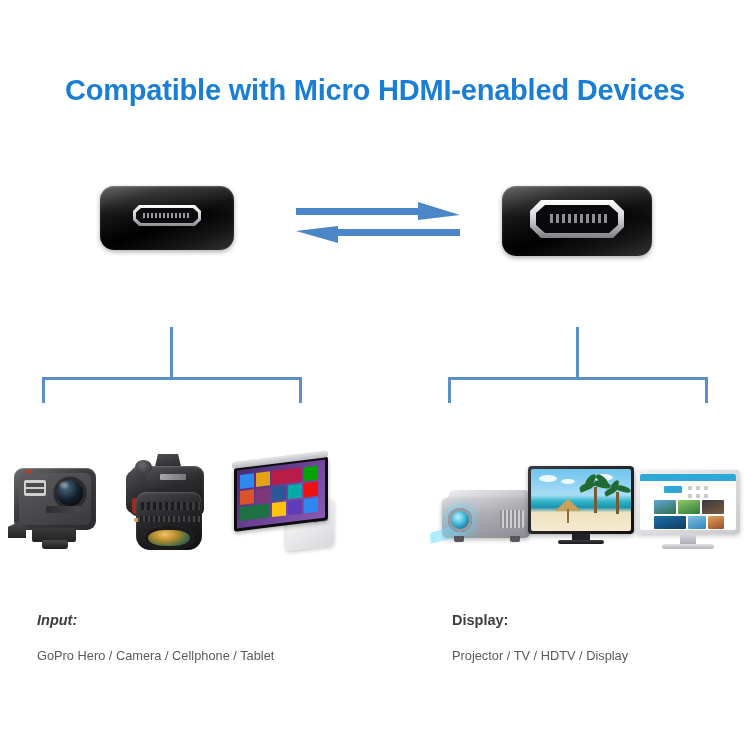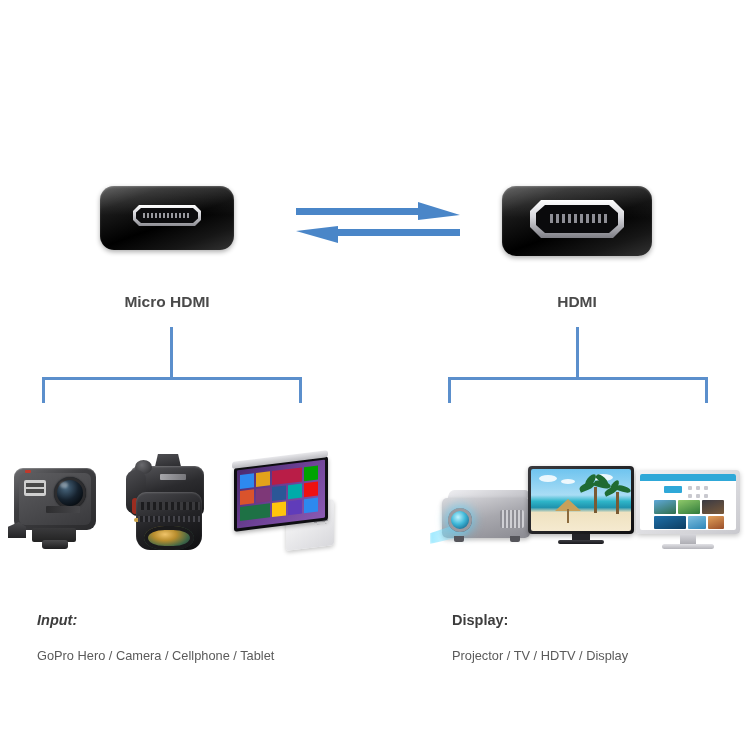--- a/index.html
+++ b/index.html
@@ -164,20 +164,21 @@
   #input-title{left:37px;top:612px;font-style:italic;}
   #input-list{left:37px;top:648px;text-align:center;}
   #output-title{left:452px;top:612px;}
   #output-list{left:452px;top:648px;}
 </style>
 </head>
 <body>
 
 <div class="stage">
 
+  <div class="title">Compatible with Micro HDMI-enabled Devices</div>
 
   <div class="conn" id="micro-conn">
     <div class="gloss"></div>
     <div class="port-wrap">
       <svg width="74" height="26" viewBox="0 0 74 26">
         <defs>
           <linearGradient id="mbez" x1="0" y1="0" x2="0" y2="1">
             <stop offset="0" stop-color="#ffffff"></stop>
               <stop offset="0.5" stop-color="#cfcfd4"></stop>
             <stop offset="1" stop-color="#8d8d93"></stop>
@@ -195,21 +196,20 @@
           <rect x="37" y="10" width="2" height="5"></rect>
             <rect x="41" y="10" width="2" height="5"></rect>
           <rect x="45" y="10" width="2" height="5"></rect>
             <rect x="49" y="10" width="2" height="5"></rect>
           <rect x="53" y="10" width="2" height="5"></rect>
             <rect x="57" y="10" width="2" height="5"></rect>
         </g>
       </svg>
     </div>
   </div>
-  <div class="conn-label" id="micro-label">Micro HDMI</div>
 
   <div class="conn" id="hdmi-conn">
     <div class="gloss"></div>
     <div class="port-wrap">
       <svg width="104" height="44" viewBox="0 0 104 44">
         <defs>
           <linearGradient id="hbez" x1="0" y1="0" x2="0" y2="1">
             <stop offset="0" stop-color="#ffffff"></stop>
               <stop offset="0.45" stop-color="#d6d6db"></stop>
             <stop offset="1" stop-color="#7e7e85"></stop>
@@ -225,21 +225,20 @@
           <rect x="49" y="17" width="3" height="9"></rect>
             <rect x="55" y="17" width="3" height="9"></rect>
           <rect x="61" y="17" width="3" height="9"></rect>
             <rect x="67" y="17" width="3" height="9"></rect>
           <rect x="73" y="17" width="3" height="9"></rect>
             <rect x="79" y="17" width="3" height="9"></rect>
         </g>
       </svg>
     </div>
   </div>
-  <div class="conn-label" id="hdmi-label">HDMI</div>
 
   <div class="arrows">
     <svg width="164" height="50" viewBox="0 0 164 50">
       <g fill="#4a86c8">
         <rect x="0" y="10" width="138" height="7"></rect>
         <path d="M122 4 L164 17 L122 22 Z"></path>
       </g>
       <g fill="#4a86c8">
         <rect x="26" y="31" width="138" height="7"></rect>
         <path d="M42 45 L0 33 L42 28 Z"></path>

